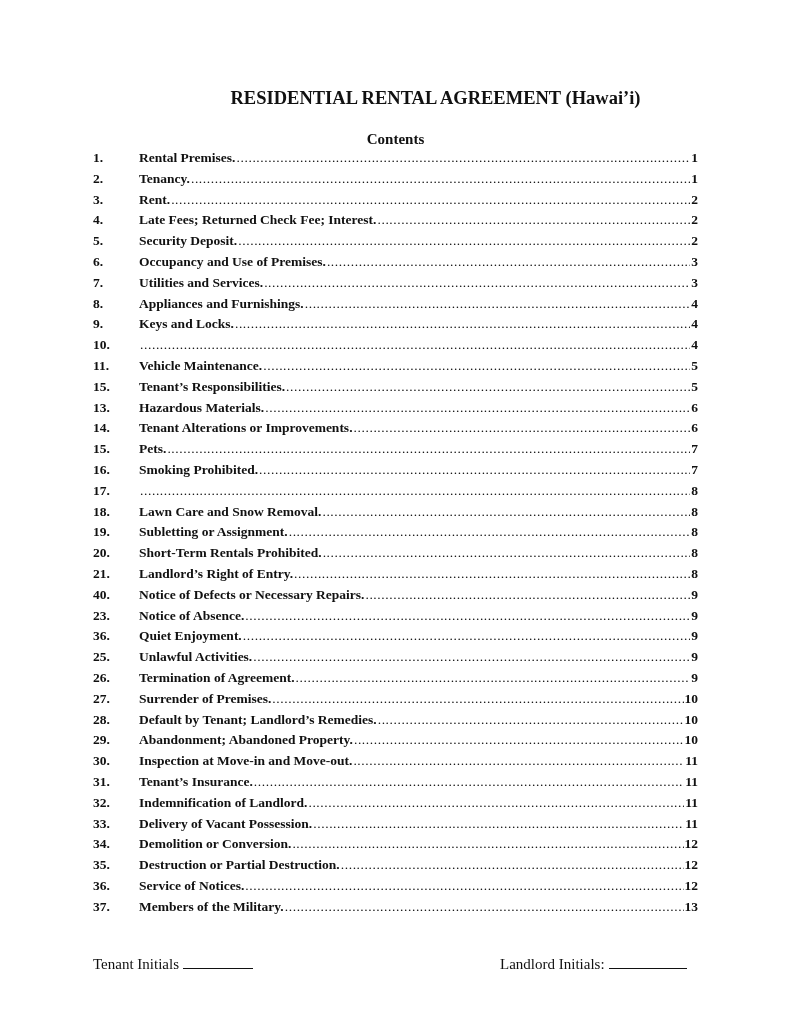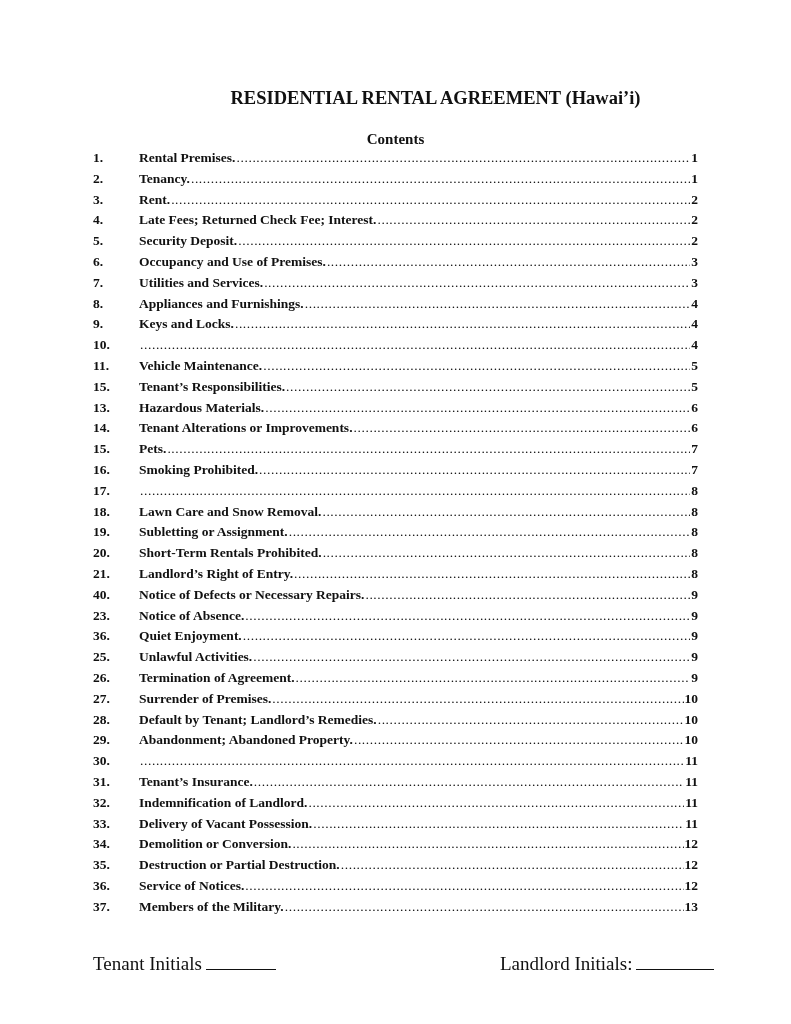--- a/index.html
+++ b/index.html
@@ -26,21 +26,21 @@
   .toc-label { flex: 0 0 auto; }
   .toc-dots {
     flex: 1 1 auto; overflow: hidden; margin: 0 1px;
     font-weight: normal; letter-spacing: 0.6px;
   }
   .toc-dots::before {
     content: "....................................................................................................................................................................................................................................";
   }
   .toc-page { flex: 0 0 auto; text-align: right; }
   .footer {
-    position: absolute; top: 954px; font-size: 19px; line-height: 20px;
+    position: absolute; top: 954px; font-size: 15px; line-height: 20px;
   }
   .footer-left { left: 93px; }
   .footer-right { left: 500px; }
   .blank {
     display: inline-block; border-bottom: 1px solid #111; vertical-align: baseline;
     height: 14px; margin-left: 4px;
   }
   .footer-left .blank { width: 70px; }
   .footer-right .blank { width: 78px; }
 </style>
@@ -218,20 +218,21 @@
     <span class="toc-page">10</span>
   </div>
     <div class="toc-row">
     <span class="toc-num">29.</span>
     <span class="toc-label">Abandonment; Abandoned Property. </span>
     <span class="toc-dots"></span>
     <span class="toc-page">10</span>
   </div>
     <div class="toc-row">
     <span class="toc-num">30.</span>
+    <span class="toc-label">Inspection at Move-in and Move-out.</span>
     <span class="toc-dots"></span>
     <span class="toc-page">11</span>
   </div>
     <div class="toc-row">
     <span class="toc-num">31.</span>
     <span class="toc-label">Tenant’s Insurance. </span>
     <span class="toc-dots"></span>
     <span class="toc-page">11</span>
   </div>
     <div class="toc-row">

